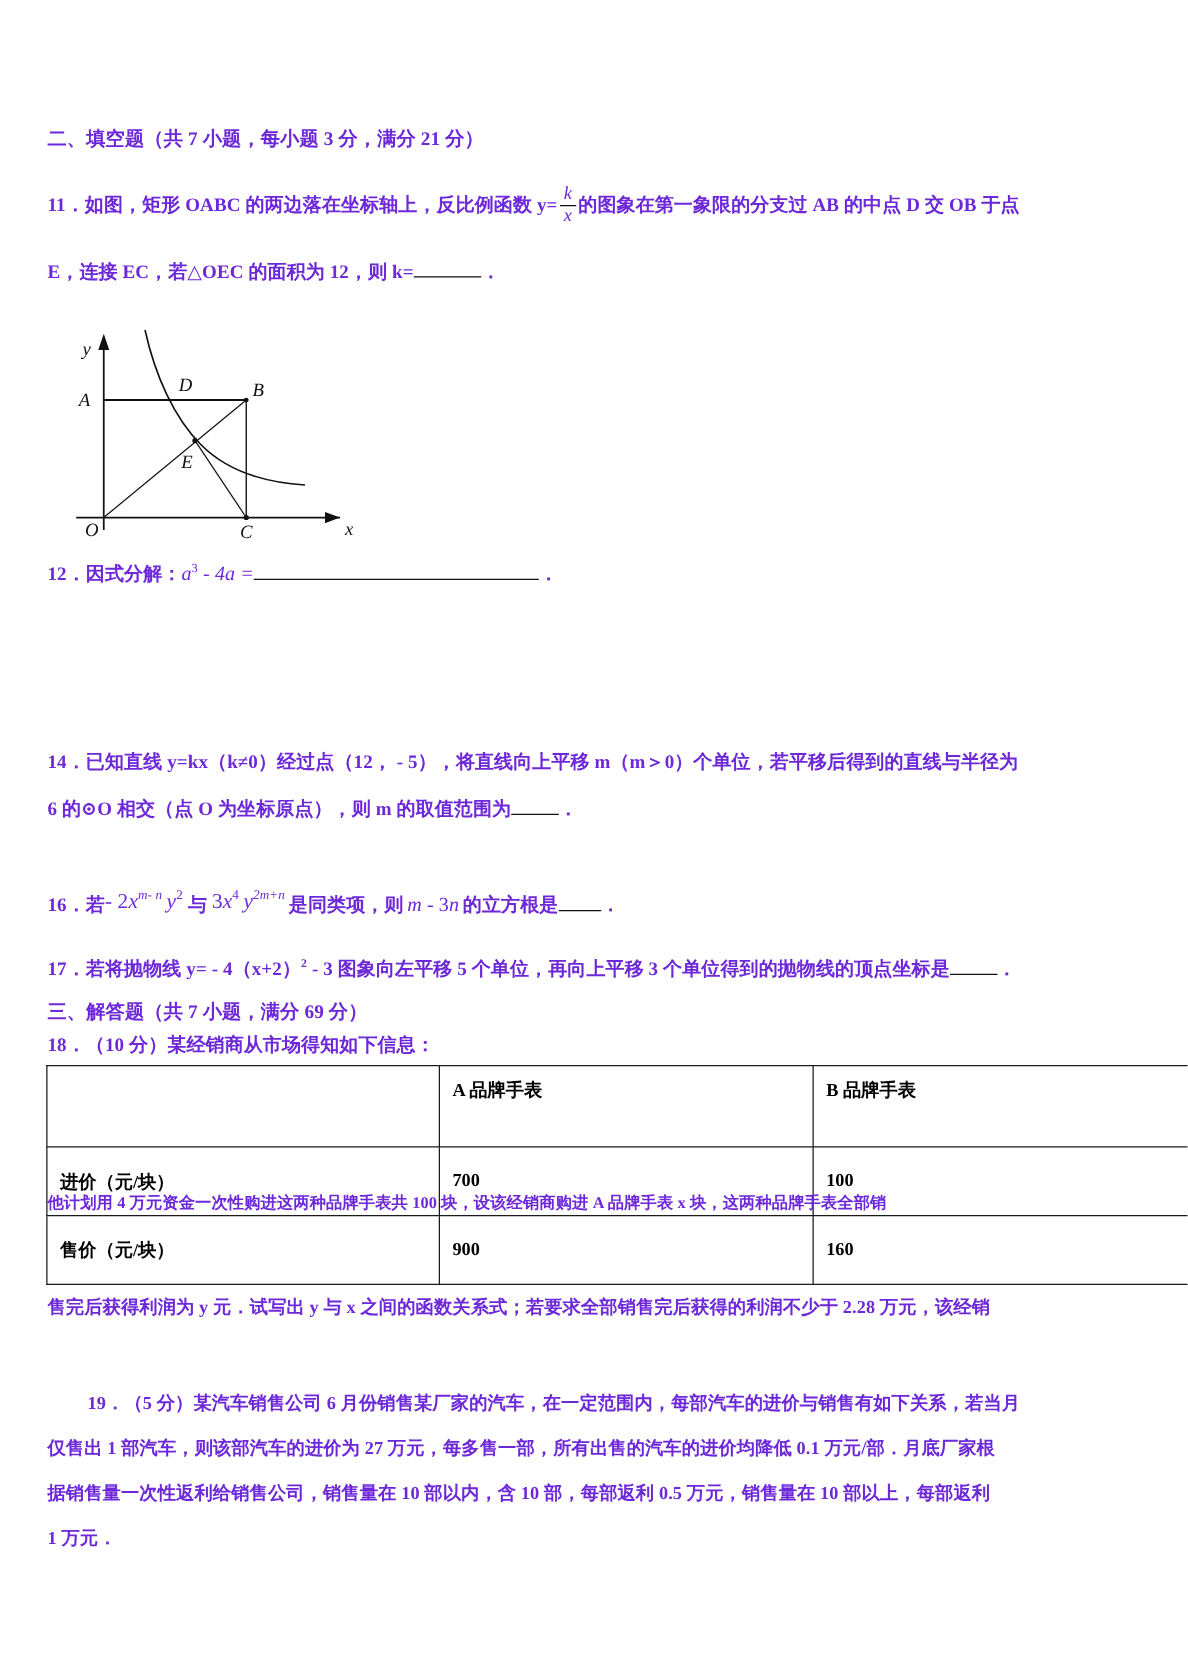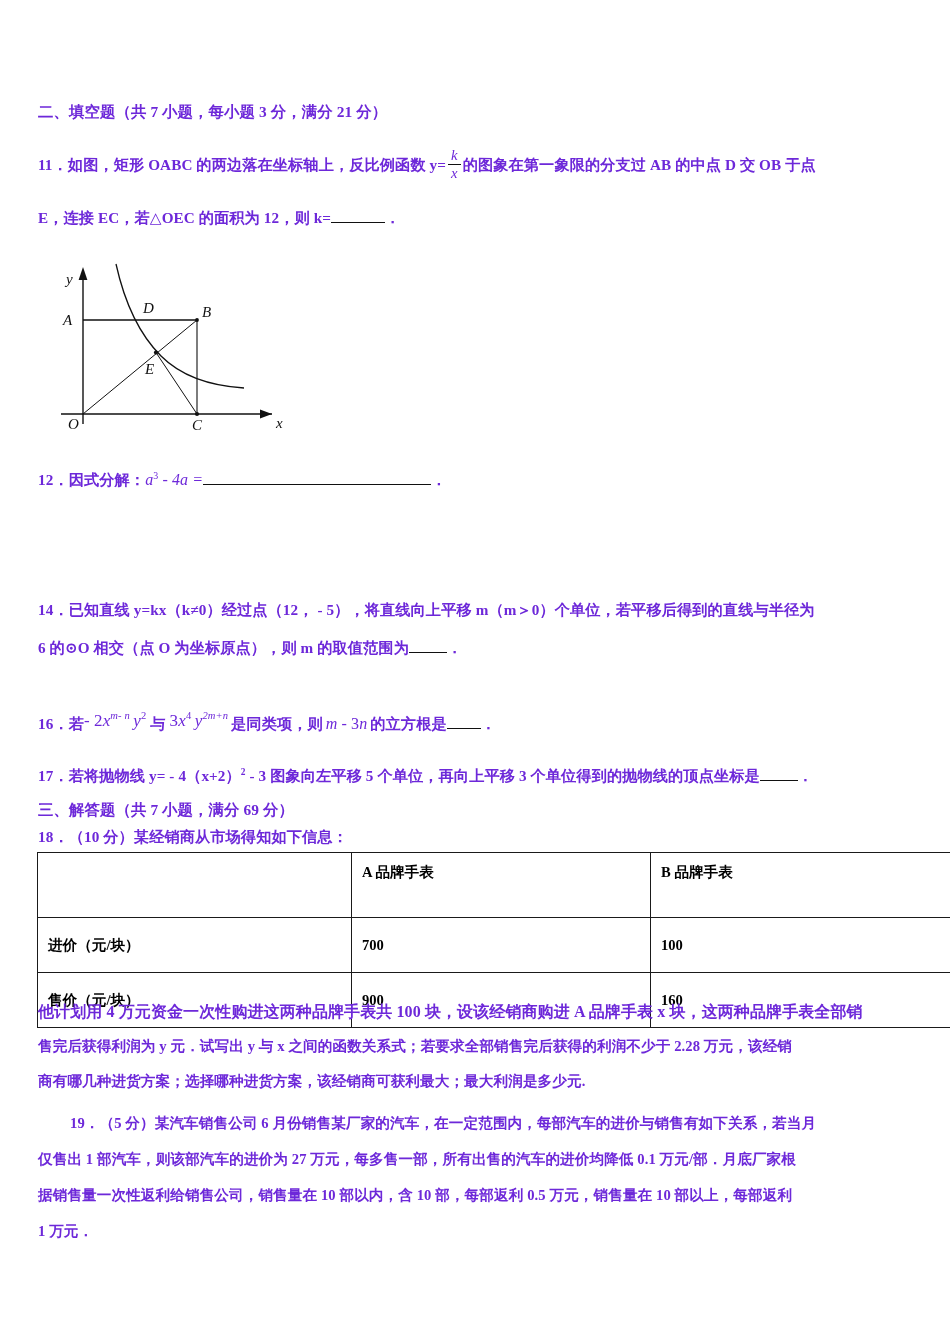--- a/index.html
+++ b/index.html
@@ -180,21 +180,21 @@
     <text id="lbl-y" x="22" y="32" font-family="'Liberation Serif',serif" font-style="italic" font-size="15" fill="#111">y</text>
     <text id="lbl-x" x="232" y="176" font-family="'Liberation Serif',serif" font-style="italic" font-size="15" fill="#111">x</text>
     <text id="lbl-O" x="24" y="177" font-family="'Liberation Serif',serif" font-style="italic" font-size="15" fill="#111">O</text>
     <text id="lbl-A" x="19" y="73" font-family="'Liberation Serif',serif" font-style="italic" font-size="15" fill="#111">A</text>
     <text id="lbl-B" x="158" y="65" font-family="'Liberation Serif',serif" font-style="italic" font-size="15" fill="#111">B</text>
     <text id="lbl-C" x="148" y="178" font-family="'Liberation Serif',serif" font-style="italic" font-size="15" fill="#111">C</text>
     <text id="lbl-D" x="99" y="61" font-family="'Liberation Serif',serif" font-style="italic" font-size="15" fill="#111">D</text>
     <text id="lbl-E" x="101" y="122" font-family="'Liberation Serif',serif" font-style="italic" font-size="15" fill="#111">E</text>
   </svg>
 
-  <div class="blk" style="left:38px; top:468px;text-align:right;">
+  <div class="blk" style="left:38px; top:448px;text-align:right;">
     <span>12．</span><span>因式分解：</span><span class="math"><span>a</span><sup class="exn">3</sup><span> - 4a =</span></span><span class="blank b-xl"></span><span>．</span>
   </div>
 
 
   <div class="blk" style="left:38px; top:598px;">
     <span>14．</span><span>已知直线 y=kx（k≠0）经过点（12， - 5），将直线向上平移 m（m＞0）个单位，若平移后得到的直线与半径为</span>
   </div>
   <div class="blk" style="left:38px; top:636px;">
     <span>6 的⊙O 相交（点 O 为坐标原点），则 m 的取值范围为</span><span class="blank b-sm"></span><span>．</span>
   </div>
@@ -227,23 +227,22 @@
         <td class="c2">100</td>
       </tr>
       <tr>
         <td class="c0">售价（元/块）</td>
         <td class="c1">900</td>
         <td class="c2">160</td>
       </tr>
     </tbody>
   </table>
 
-  <div class="blk" style="left:38px; top:1000px; font-size:16px;">他计划用 4 万元资金一次性购进这两种品牌手表共 100 块，设该经销商购进 A 品牌手表 x 块，这两种品牌手表全部销</div>
+  <div class="blk" style="left:38px; top:952px; font-size:13px;">他计划用 4 万元资金一次性购进这两种品牌手表共 100 块，设该经销商购进 A 品牌手表 x 块，这两种品牌手表全部销</div>
   <div class="blk" style="left:38px; top:1035px; font-size:14.6px;">售完后获得利润为 y 元．试写出 y 与 x 之间的函数关系式；若要求全部销售完后获得的利润不少于 2.28 万元，该经销</div>
-  <div class="blk" style="left:38px; top:1070px; font-size:14.6px;">商有哪几种进货方案；选择哪种进货方案，该经销商可获利最大；最大利润是多少元.</div>
 
   <div class="blk" style="left:38px; top:1112px; font-size:14.6px;margin-left:32px;">
     <span>19．</span><span>（5 分）</span><span>某汽车销售公司 6 月份销售某厂家的汽车，在一定范围内，每部汽车的进价与销售有如下关系，若当月</span>
   </div>
   <div class="blk" style="left:38px; top:1148px; font-size:14.6px;">仅售出 1 部汽车，则该部汽车的进价为 27 万元，每多售一部，所有出售的汽车的进价均降低 0.1 万元/部．月底厂家根</div>
   <div class="blk" style="left:38px; top:1184px; font-size:14.6px;">据销售量一次性返利给销售公司，销售量在 10 部以内，含 10 部，每部返利 0.5 万元，销售量在 10 部以上，每部返利</div>
   <div class="blk" style="left:38px; top:1220px; font-size:14.6px;">1 万元．</div>
 
 </div>
 

